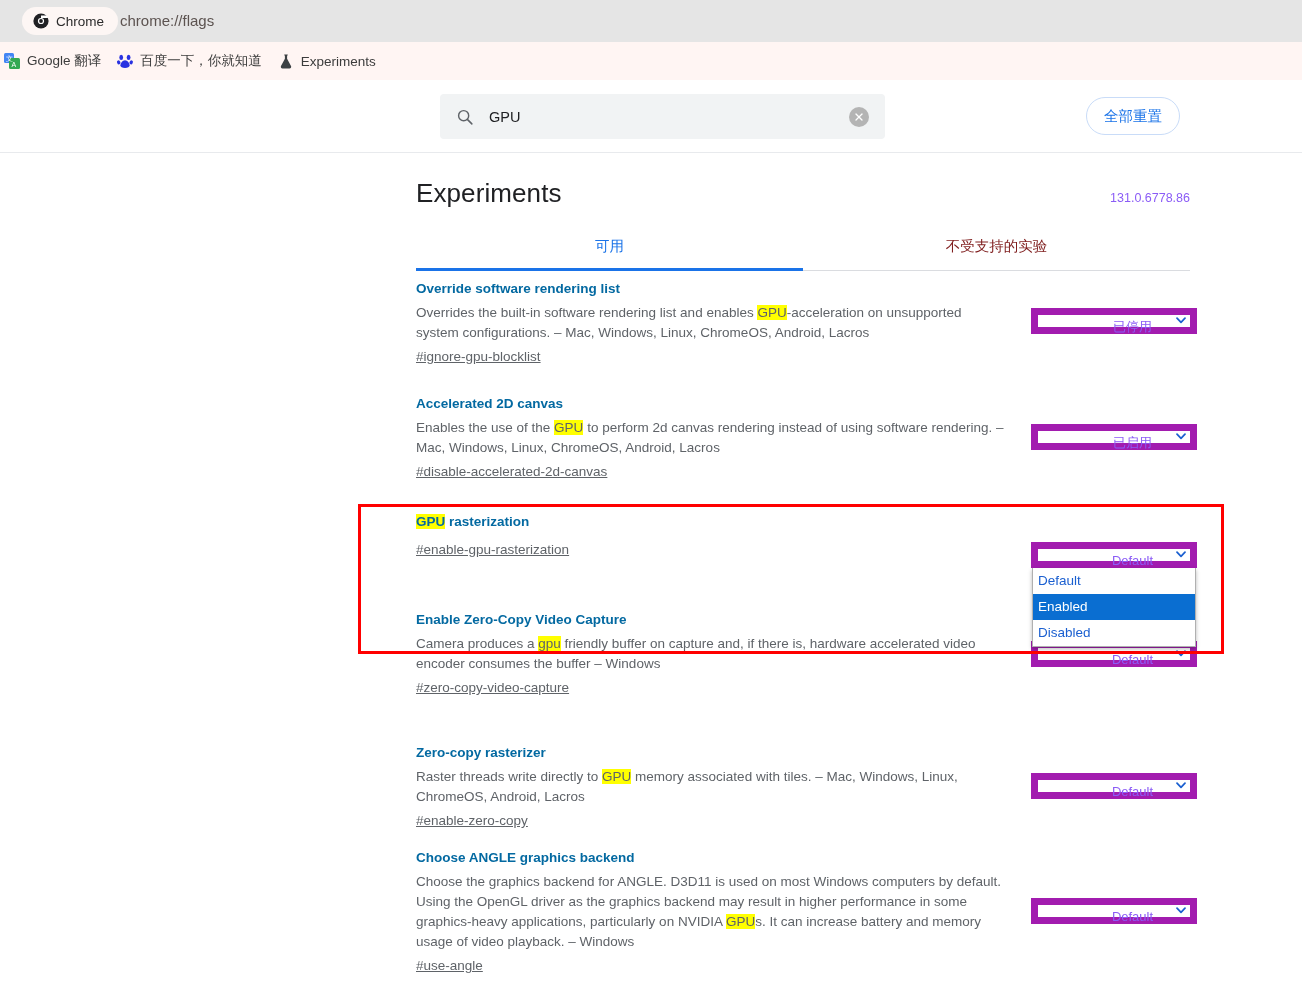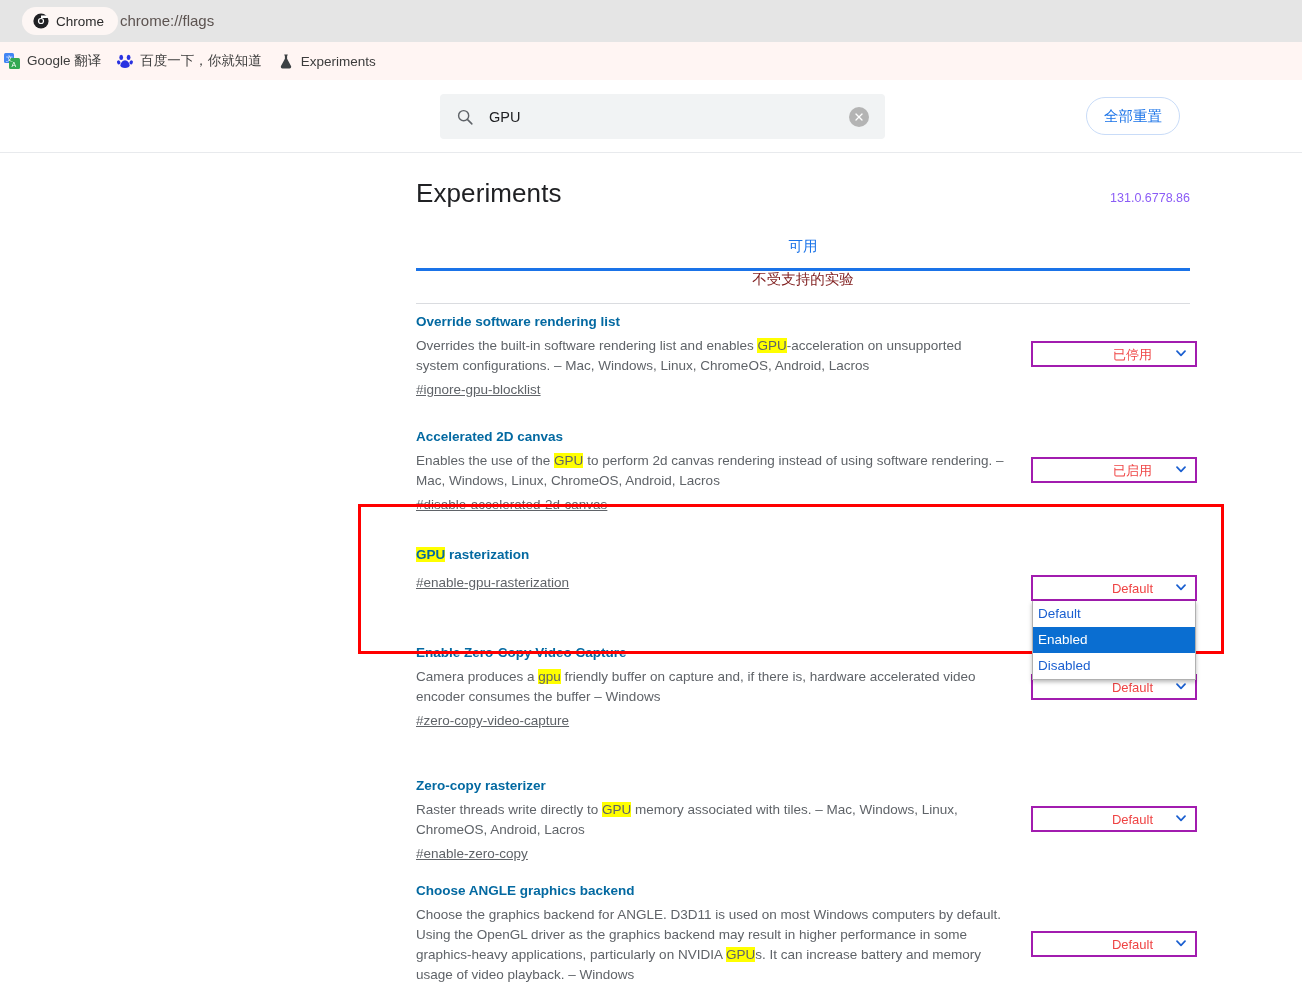--- a/index.html
+++ b/index.html
@@ -76,21 +76,21 @@
     cursor: pointer;
   }
 
   .body-wrap { position: relative; padding-top: 0; }
   .inner { position: relative; width: 774px; margin: 0 auto 0 416px; }
 
   .title-row { display: flex; align-items: baseline; justify-content: space-between; padding-top: 25px; }
   .page-title { font-size: 26px; font-weight: 400; color: #202124; letter-spacing: .1px; }
   .version { font-size: 12.5px; color: #8b5cf6; }
 
-  .tabs { display: flex; margin-top: 28px; border-bottom: 1px solid #dadce0; flex-direction: column; }
+  .tabs { display: flex; margin-top: 28px; border-bottom: 1px solid #dadce0; }
   .tab {
     flex: 1; text-align: center; padding-bottom: 14px;
     font-size: 14.5px; color: #7f1d1d; cursor: pointer; position: relative;
   }
   .tab.active { color: #1a73e8; }
   .tab.active::after {
     content: ""; position: absolute; left: 0; right: 0; bottom: -1px;
     height: 3px; background: #1a73e8;
   }
 
@@ -101,21 +101,21 @@
   .exp-name { font-size: 13.5px; font-weight: bold; color: #0369a1; margin-bottom: 7px; }
   .exp-desc { font-size: 13.5px; color: #5f6368; line-height: 20px; }
   .exp-link {
     display: inline-block; margin-top: 6px; font-size: 13.5px;
     color: #5f6368; text-decoration: underline; cursor: pointer;
   }
   mark { background: #ffff00; color: inherit; padding: 0; }
 
   .exp-select {
     position: absolute; right: -7px; width: 166px; height: 26px;
-    border: 2px solid #a21caf; background: #fff; color: #ef4444;
+    border: 7px solid #a21caf; background: #fff; color: #8b5cf6;
     font-family: "Liberation Sans", sans-serif; font-size: 13px;
     text-align: center; text-align-last: center;
     cursor: pointer;
     -webkit-appearance: none; appearance: none; padding-left: 37px;
   }
   .select-wrap { position: absolute; right: -7px; width: 166px; height: 26px; }
   .select-wrap .exp-select { right: 0; left: 0; width: 166px; }
   .chev {
     position: absolute; right: 11px; top: 9px; width: 10px; height: 7px;
     pointer-events: none;

